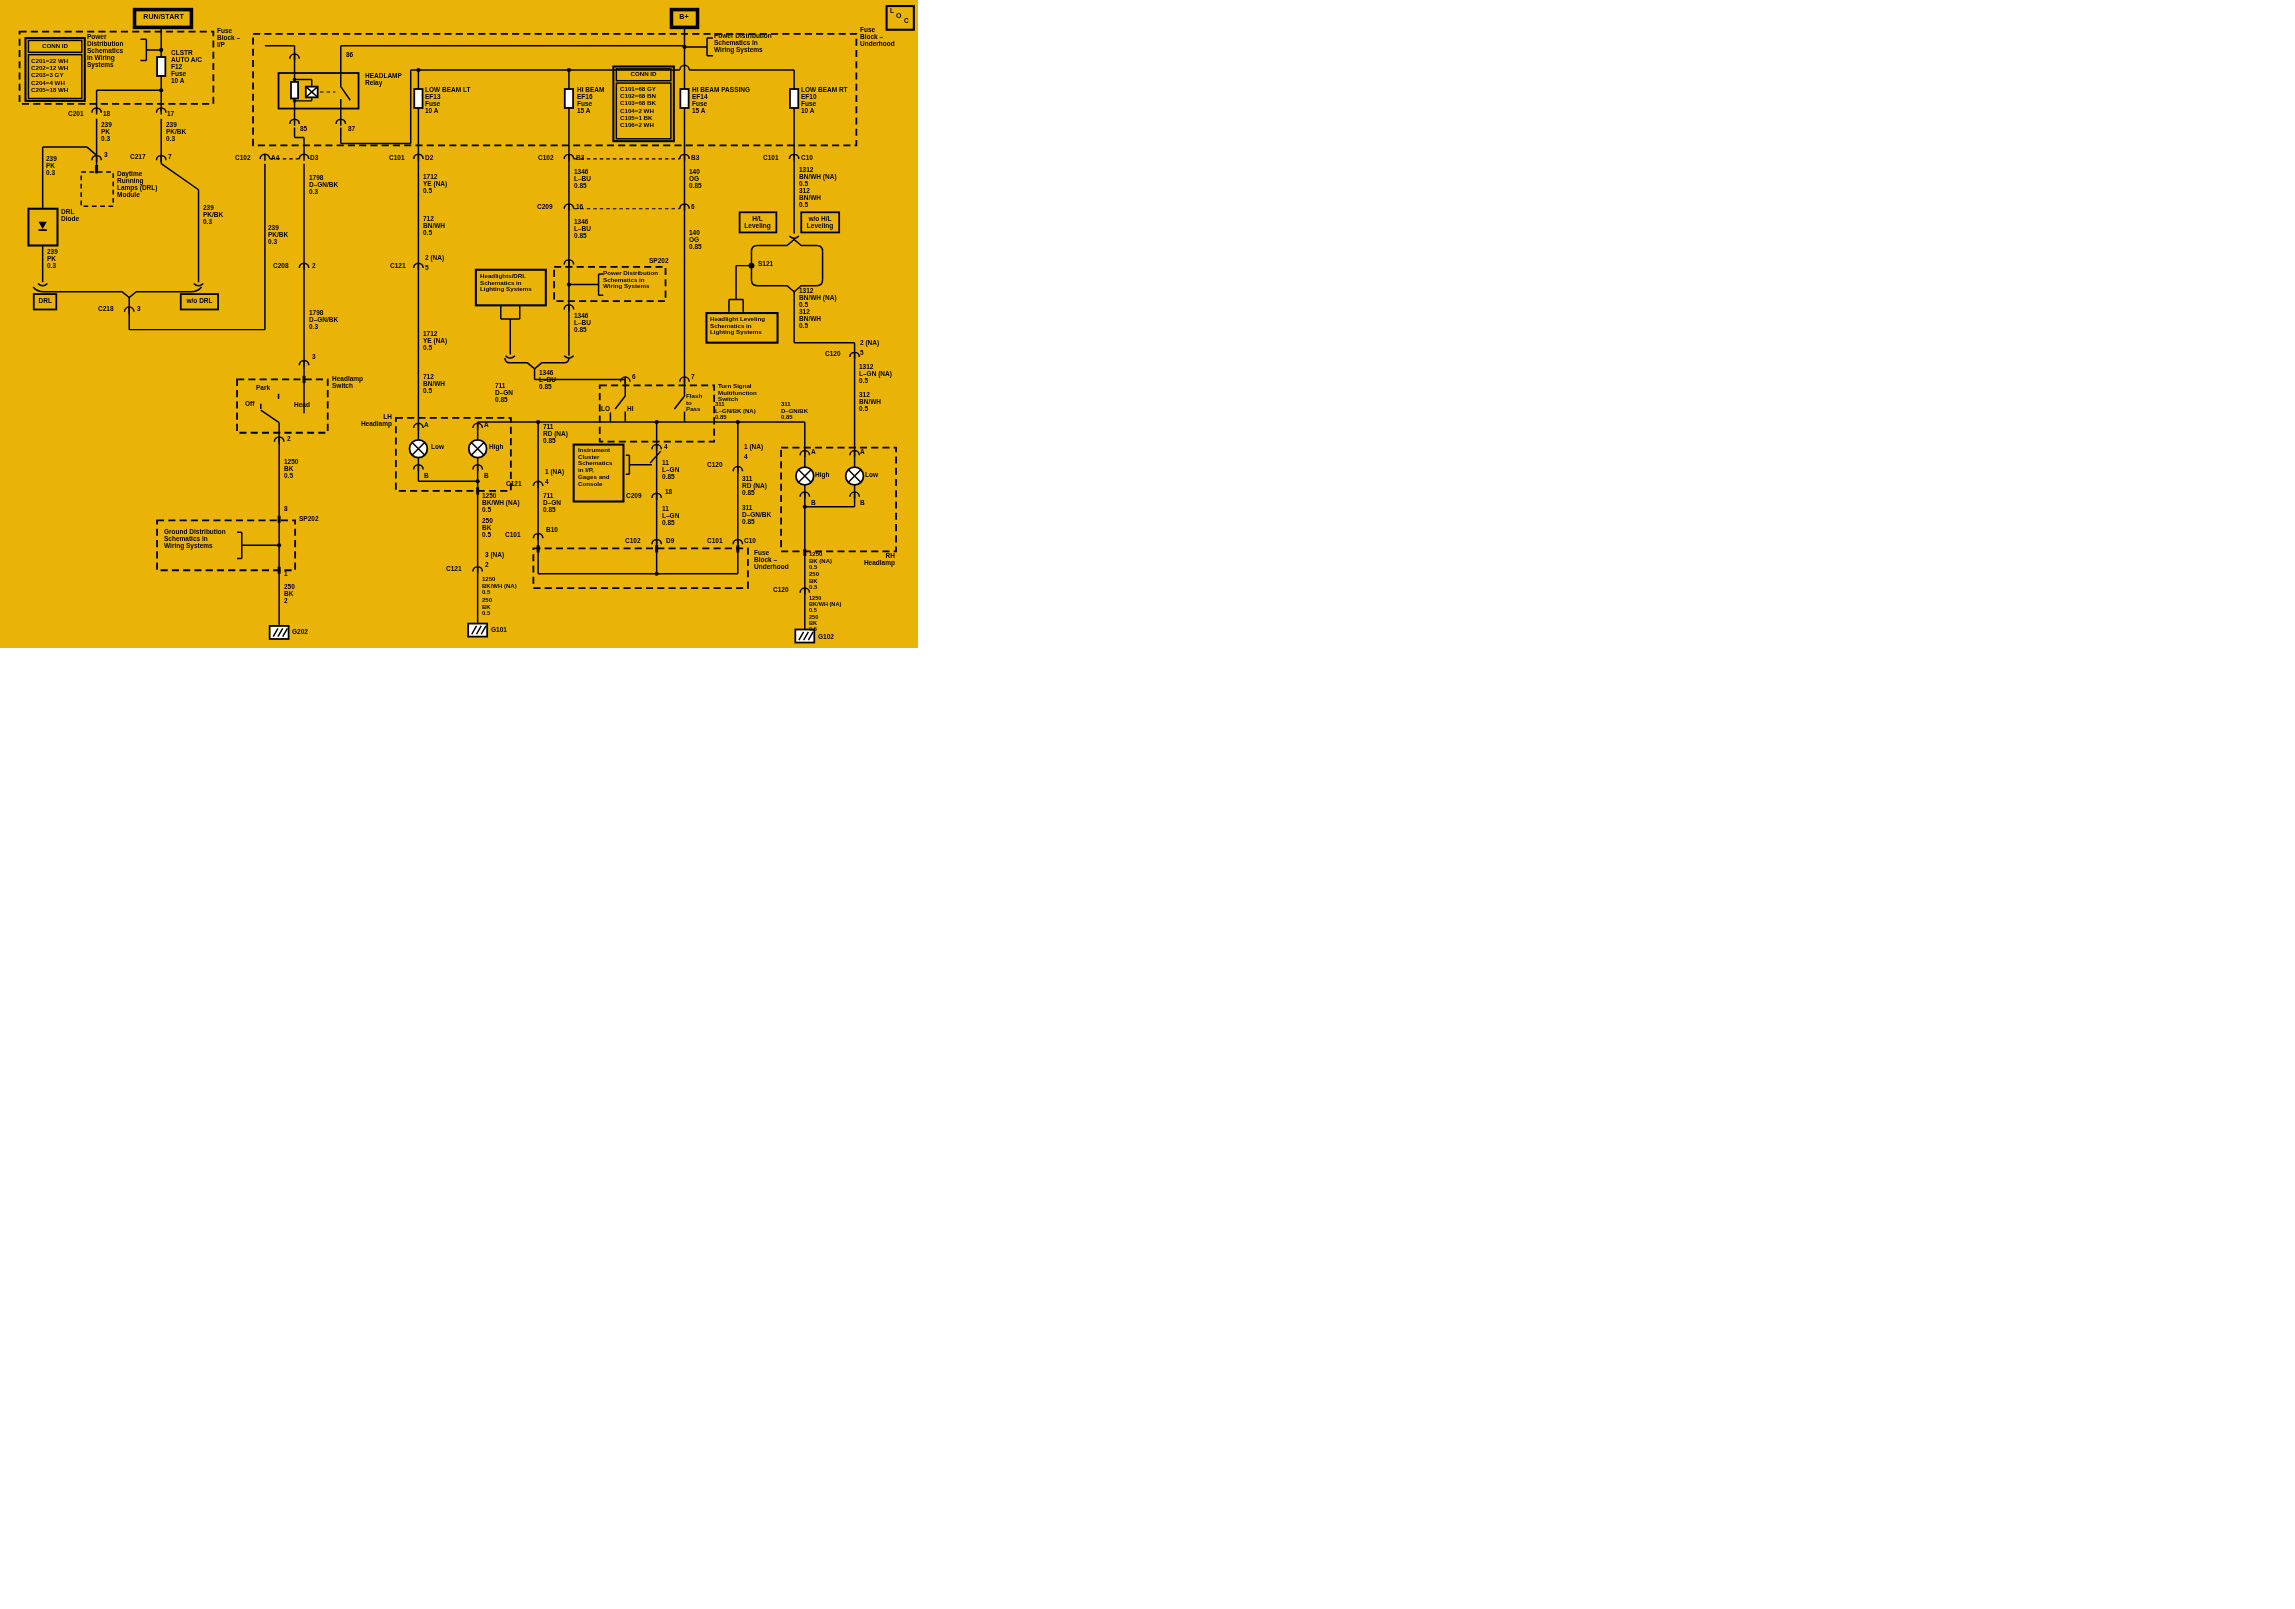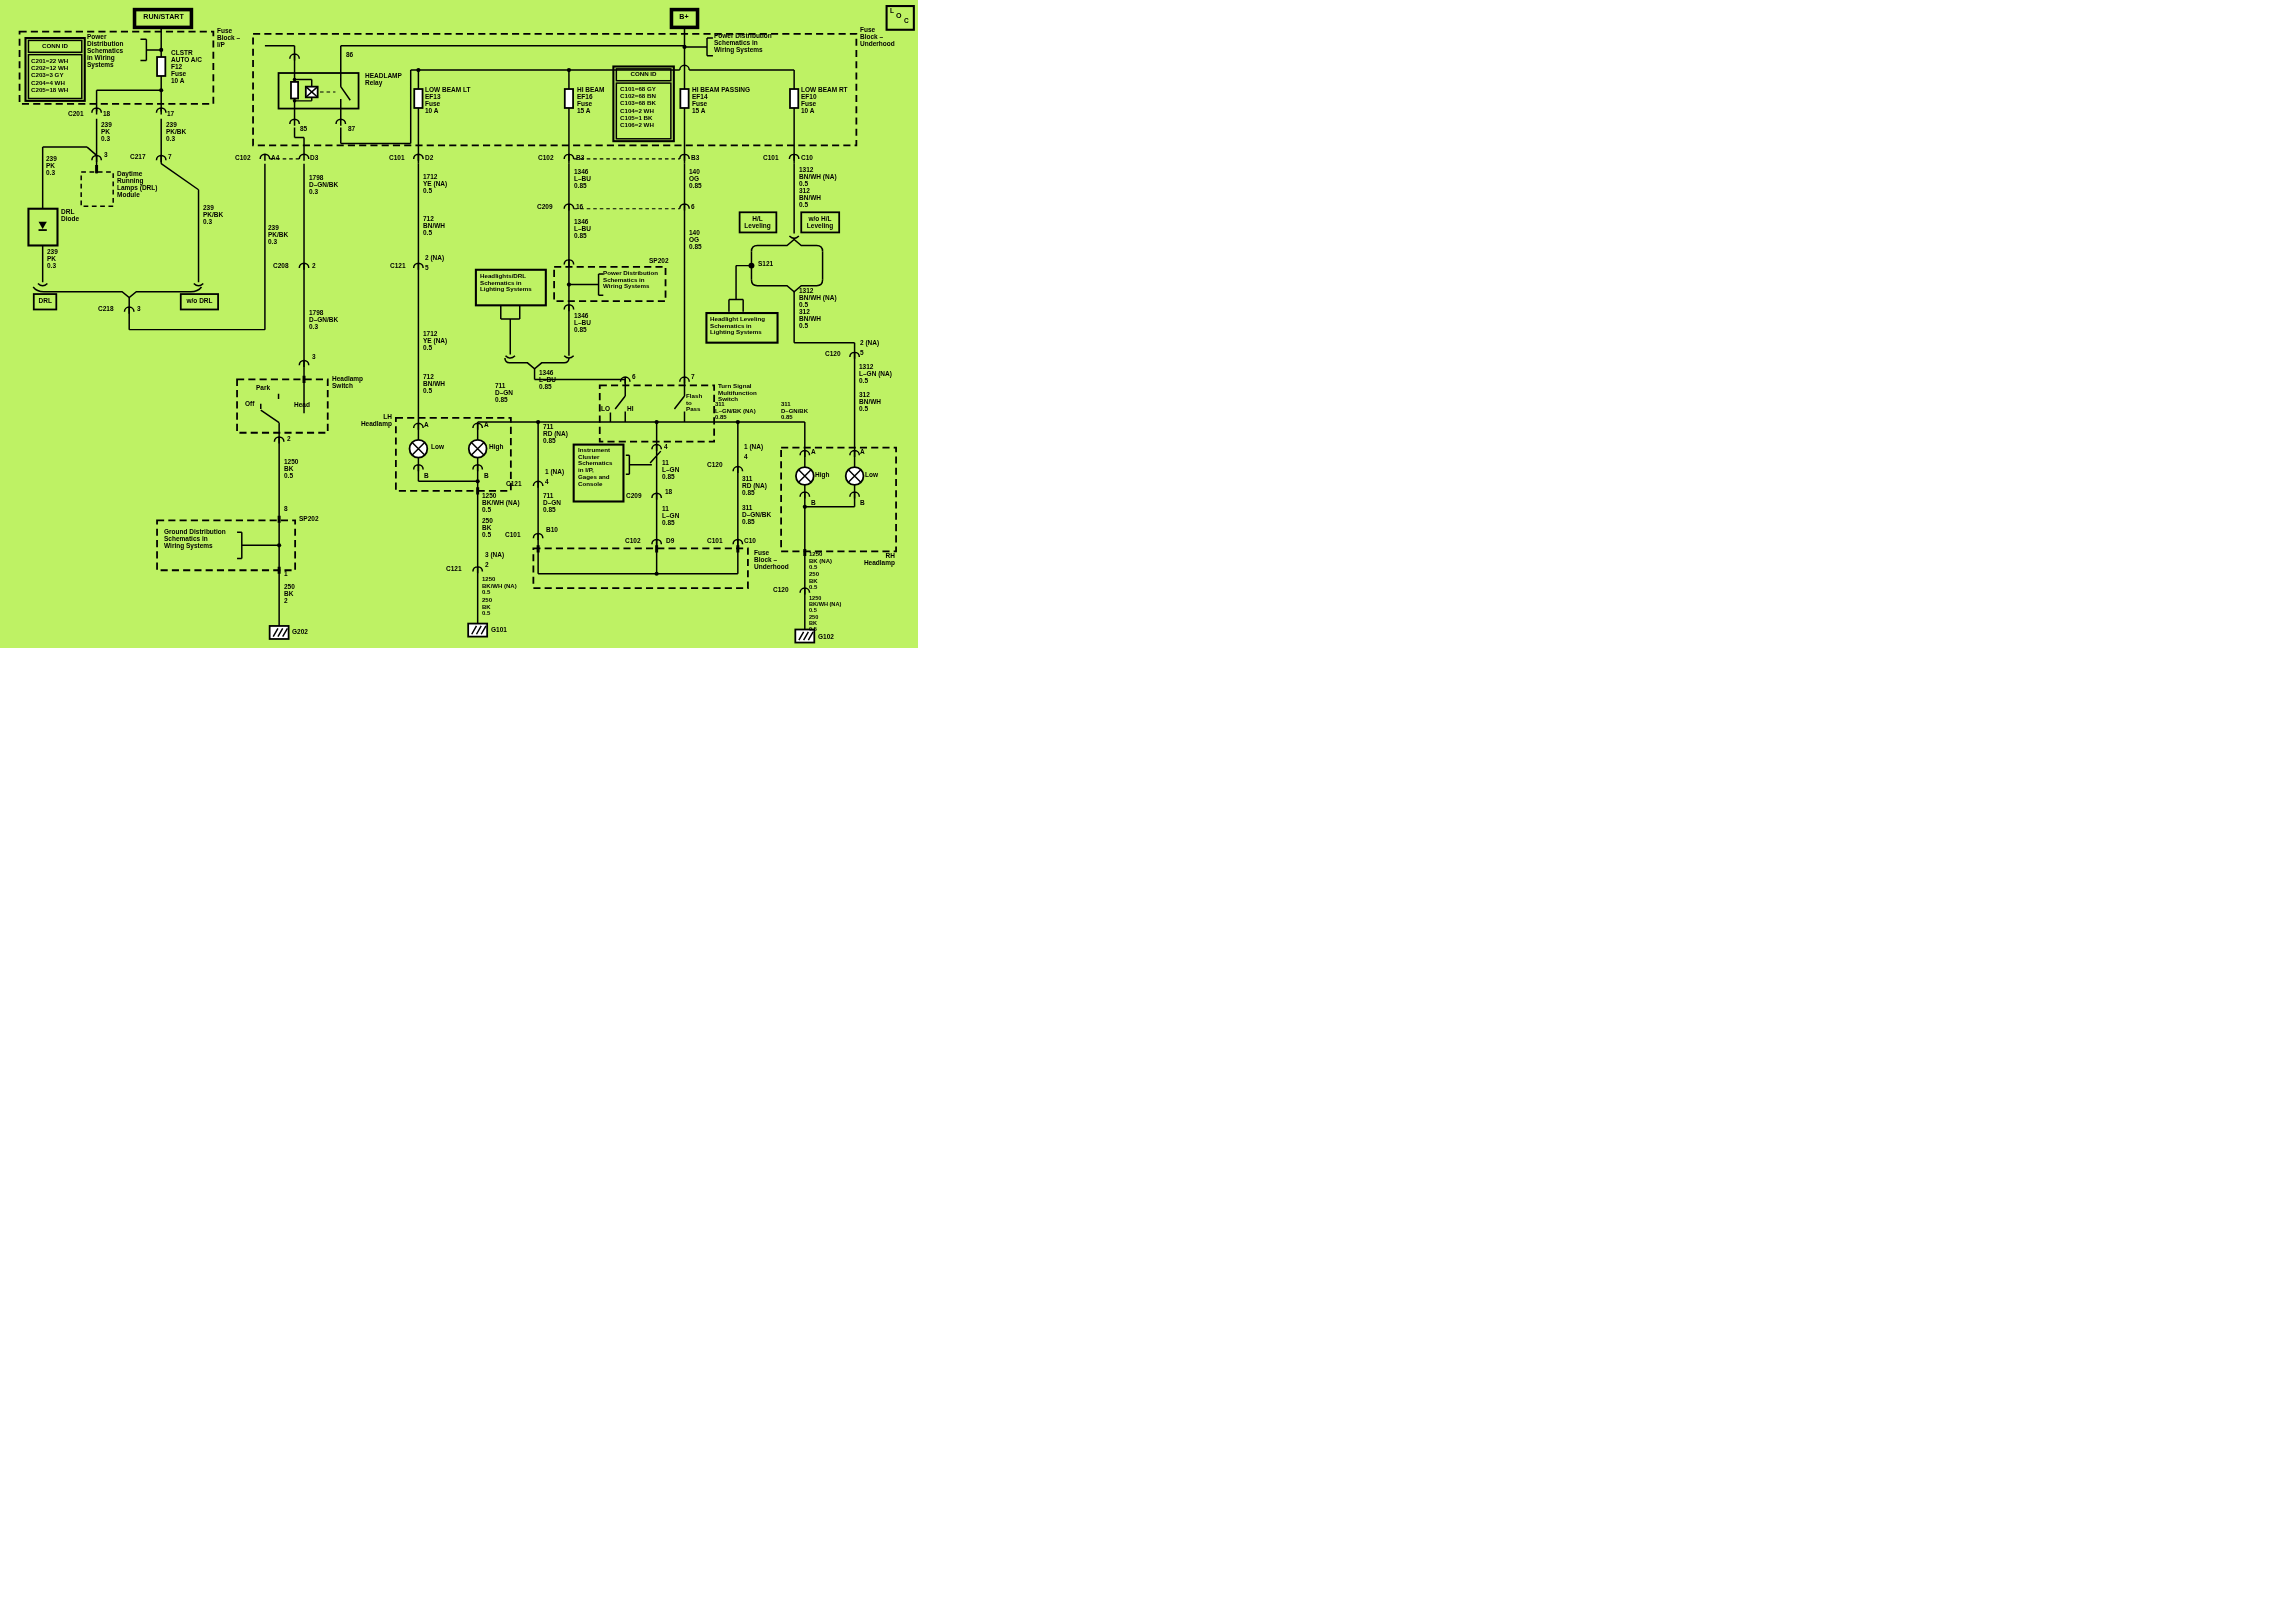--- a/index.html
+++ b/index.html
@@ -1,16 +1,16 @@
 <!DOCTYPE html>
 <html style="font-size:9.5px"><head>
 <meta charset="utf-8">
 <style>
   html,body{margin:0;padding:0;background:#fff;}
-  .stage{position:relative;width:918px;height:648px;background:#bef264;
+  .stage{position:relative;width:918px;height:648px;background:#eab308;
          font-family:"Liberation Sans",sans-serif;color:#000;overflow:hidden;}
   svg{position:absolute;left:0;top:0;}
   .lb{position:absolute;font-size:6.5px;line-height:6.9px;font-weight:bold;
       white-space:pre-line;z-index:2;}
   .c{text-align:center;}
   .r{text-align:right;}
   .s12{font-size:7.1px;line-height:7.7px;}
   .s105{font-size:6.2px;line-height:6.7px;}
   .s10{font-size:6px;line-height:6.5px;}
   .s95{font-size:5.6px;line-height:6px;}

